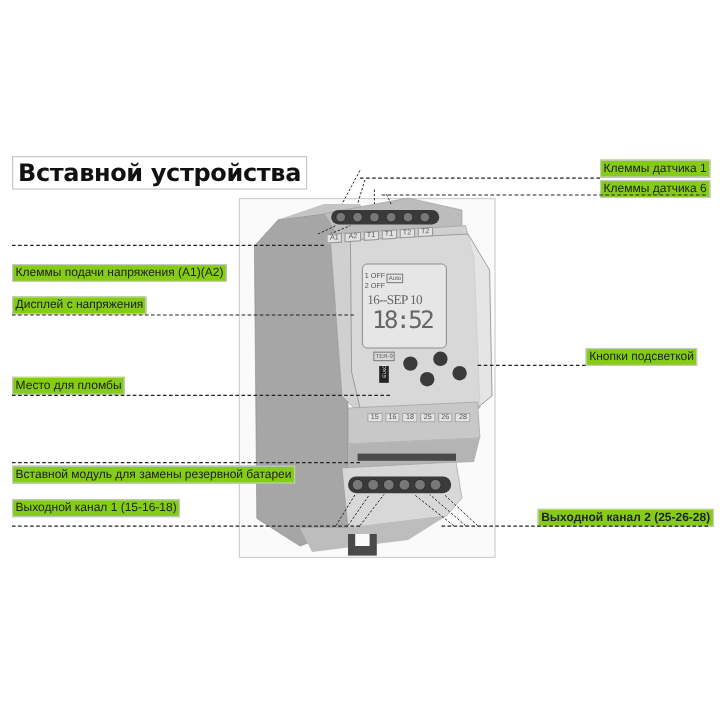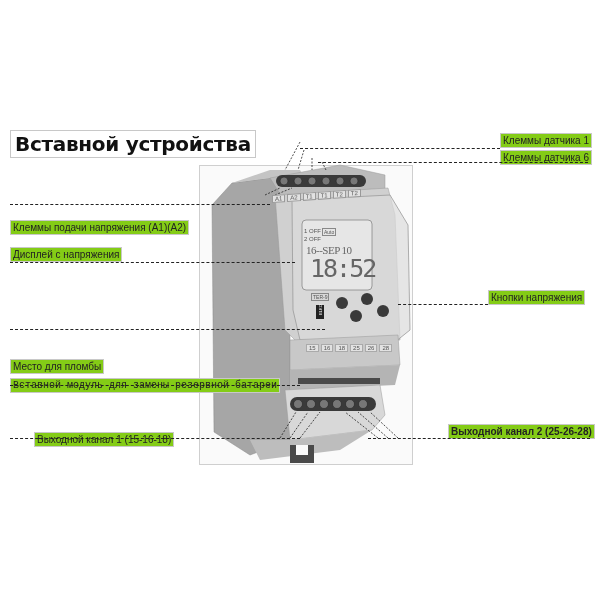--- a/index.html
+++ b/index.html
@@ -87,21 +87,21 @@
   <span style="font-size:6px;border:1px solid #999;padding:0 2px;background:#e2e2e2;color:#555;">T1</span>
   <span style="font-size:6px;border:1px solid #999;padding:0 2px;background:#e2e2e2;color:#555;">T1</span>
   <span style="font-size:6px;border:1px solid #999;padding:0 2px;background:#e2e2e2;color:#555;">T2</span>
   <span style="font-size:6px;border:1px solid #999;padding:0 2px;background:#e2e2e2;color:#555;">T2</span>
 </div>
 
 <div style="position:absolute;left:304px;top:228px;font-size:6px;color:#555;">1 OFF</div>
 <div style="position:absolute;left:322px;top:228px;font-size:5px;color:#555;border:1px solid #888;padding:0 1px;">Auto</div>
 <div style="position:absolute;left:304px;top:236px;font-size:6px;color:#555;">2 OFF</div>
 <div style="position:absolute;left:306px;top:244px;font-size:11px;color:#666;letter-spacing:-0.5px;font-family:Liberation Serif, serif;">16--SEP 10</div>
-<div style="position:absolute;left:310px;top:254px;font-size:25px;color:#666;font-family:'DejaVu Sans Mono',monospace;letter-spacing:-2px;">18:52</div>
+<div style="position:absolute;left:310px;top:254px;font-size:20px;color:#666;font-family:'DejaVu Sans Mono',monospace;letter-spacing:-2px;">18:52</div>
 <div style="position:absolute;left:311px;top:293px;font-size:5px;color:#555;border:1px solid #888;padding:0 1px;">TER-9</div>
 <div style="position:absolute;left:315px;top:307px;font-size:4px;color:#fff;transform:rotate(-90deg);">ELKO</div>
 
 <div style="position:absolute;left:306px;top:344px;display:flex;gap:2px;">
   <span style="font-size:6px;border:1px solid #aaa;padding:0 2px;background:#e2e2e2;color:#555;">15</span>
   <span style="font-size:6px;border:1px solid #aaa;padding:0 2px;background:#e2e2e2;color:#555;">16</span>
   <span style="font-size:6px;border:1px solid #aaa;padding:0 2px;background:#e2e2e2;color:#555;">18</span>
   <span style="font-size:6px;border:1px solid #aaa;padding:0 2px;background:#e2e2e2;color:#555;">25</span>
   <span style="font-size:6px;border:1px solid #aaa;padding:0 2px;background:#e2e2e2;color:#555;">26</span>
   <span style="font-size:6px;border:1px solid #aaa;padding:0 2px;background:#e2e2e2;color:#555;">28</span>
@@ -111,26 +111,26 @@
 <div class="lead" style="left:300px;top:148px;width:200px;"></div>
 <div class="label" style="left:500px;top:150px;">Клеммы датчика  6</div>
 <div class="lead" style="left:318px;top:162px;width:270px;"></div>
 
 <div class="label" style="left:10px;top:196px;margin-top:24px;">Клеммы подачи напряжения (A1)(A2)</div>
 <div class="lead" style="left:10px;top:204px;width:260px;"></div>
 
 <div class="label" style="left:10px;top:247px;">Дисплей с напряжения</div>
 <div class="lead" style="left:10px;top:262px;width:285px;"></div>
 
-<div class="label" style="left:488px;top:290px;">Кнопки напряжения</div>
+<div class="label" style="left:488px;top:290px;">Кнопки подсветкой</div>
 <div class="lead" style="left:398px;top:304px;width:90px;"></div>
 
-<div class="label" style="left:10px;top:314px;margin-top:45px;">Место для пломбы</div>
+<div class="label" style="left:10px;top:314px;">Место для пломбы</div>
 <div class="lead" style="left:10px;top:329px;width:315px;"></div>
 
-<div class="label" style="left:10px;top:378px;font-family:Liberation Mono, monospace;">Вставной модуль для замены резервной батареи</div>
+<div class="label" style="left:10px;top:388px;">Вставной модуль для замены резервной батареи</div>
 <div class="lead" style="left:10px;top:385px;width:290px;"></div>
 
-<div class="label" style="left:10px;top:432px;margin-left:24px;">Выходной канал 1 (15-16-18)</div>
+<div class="label" style="left:10px;top:416px;">Выходной канал 1 (15-16-18)</div>
 <div class="lead" style="left:10px;top:438px;width:290px;"></div>
 
 <div class="label" style="left:448px;top:424px;font-weight:bold;">Выходной канал 2 (25-26-28)</div>
 <div class="lead" style="left:368px;top:438px;width:222px;"></div>
 
 </body></html>

